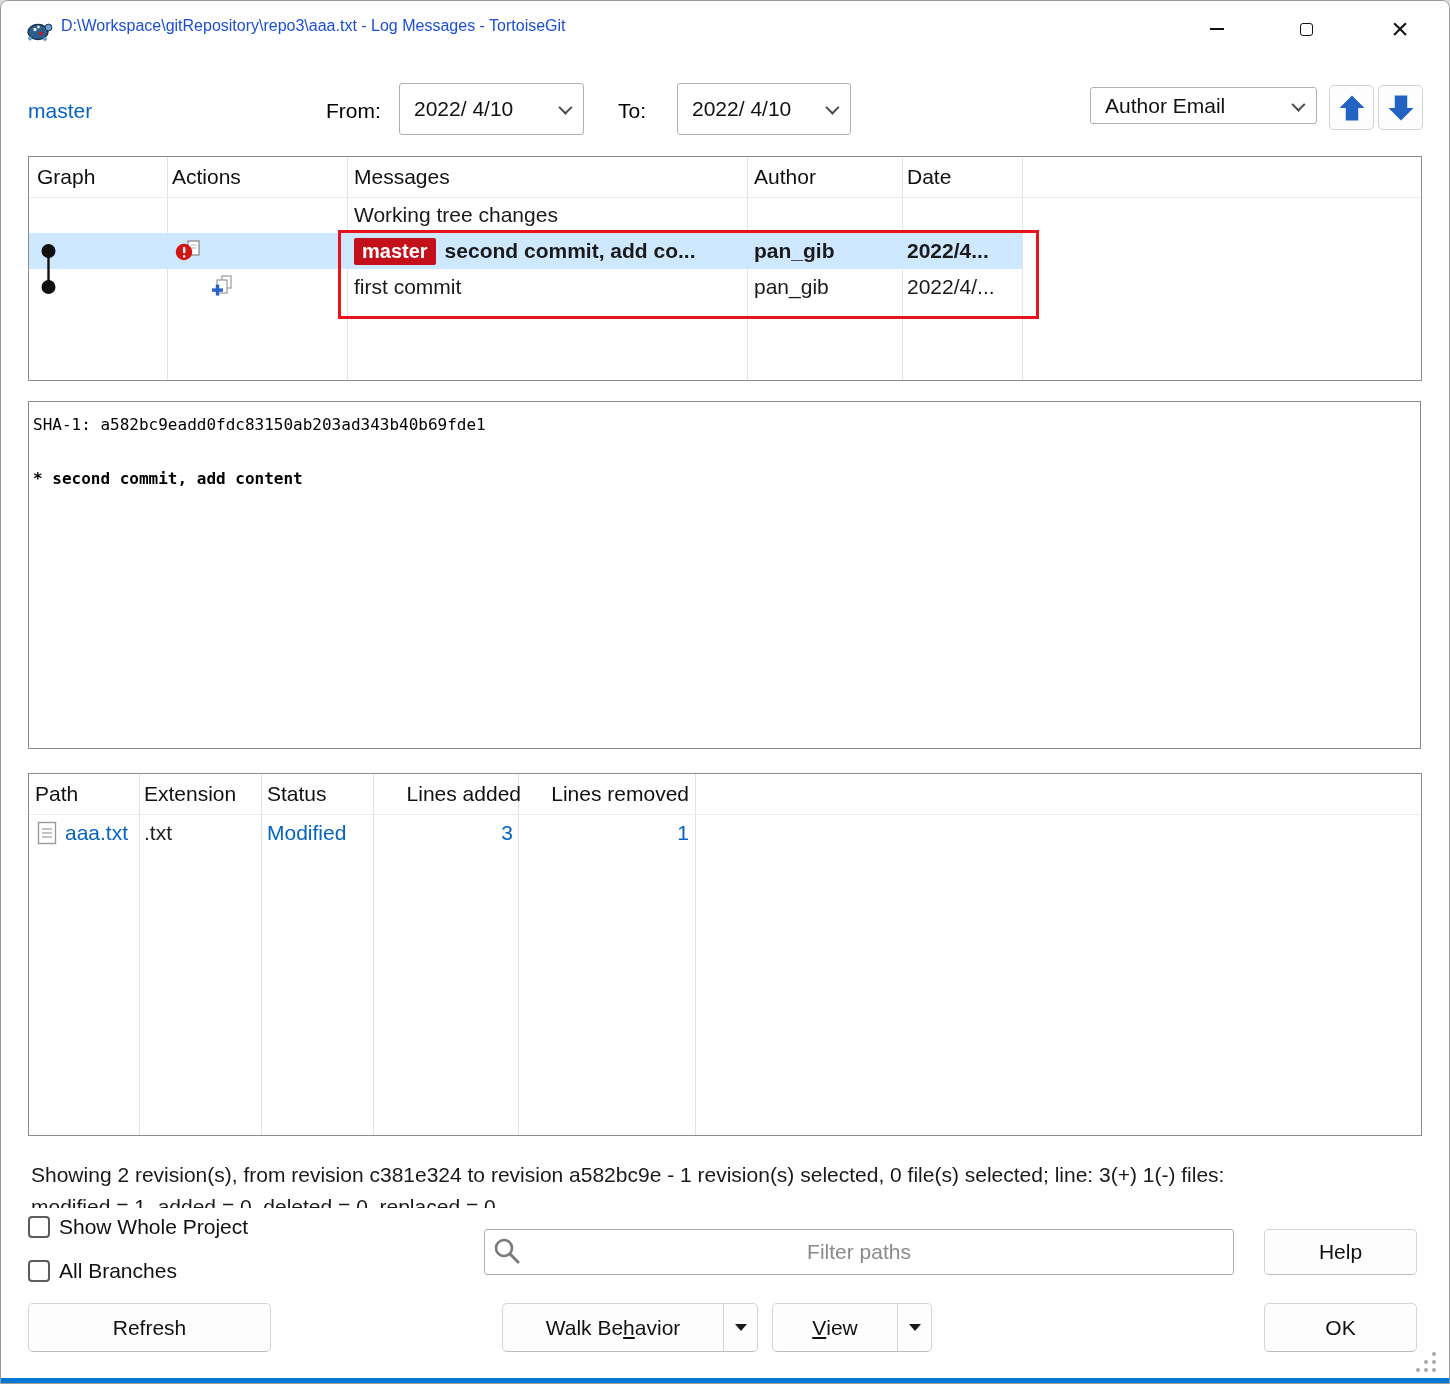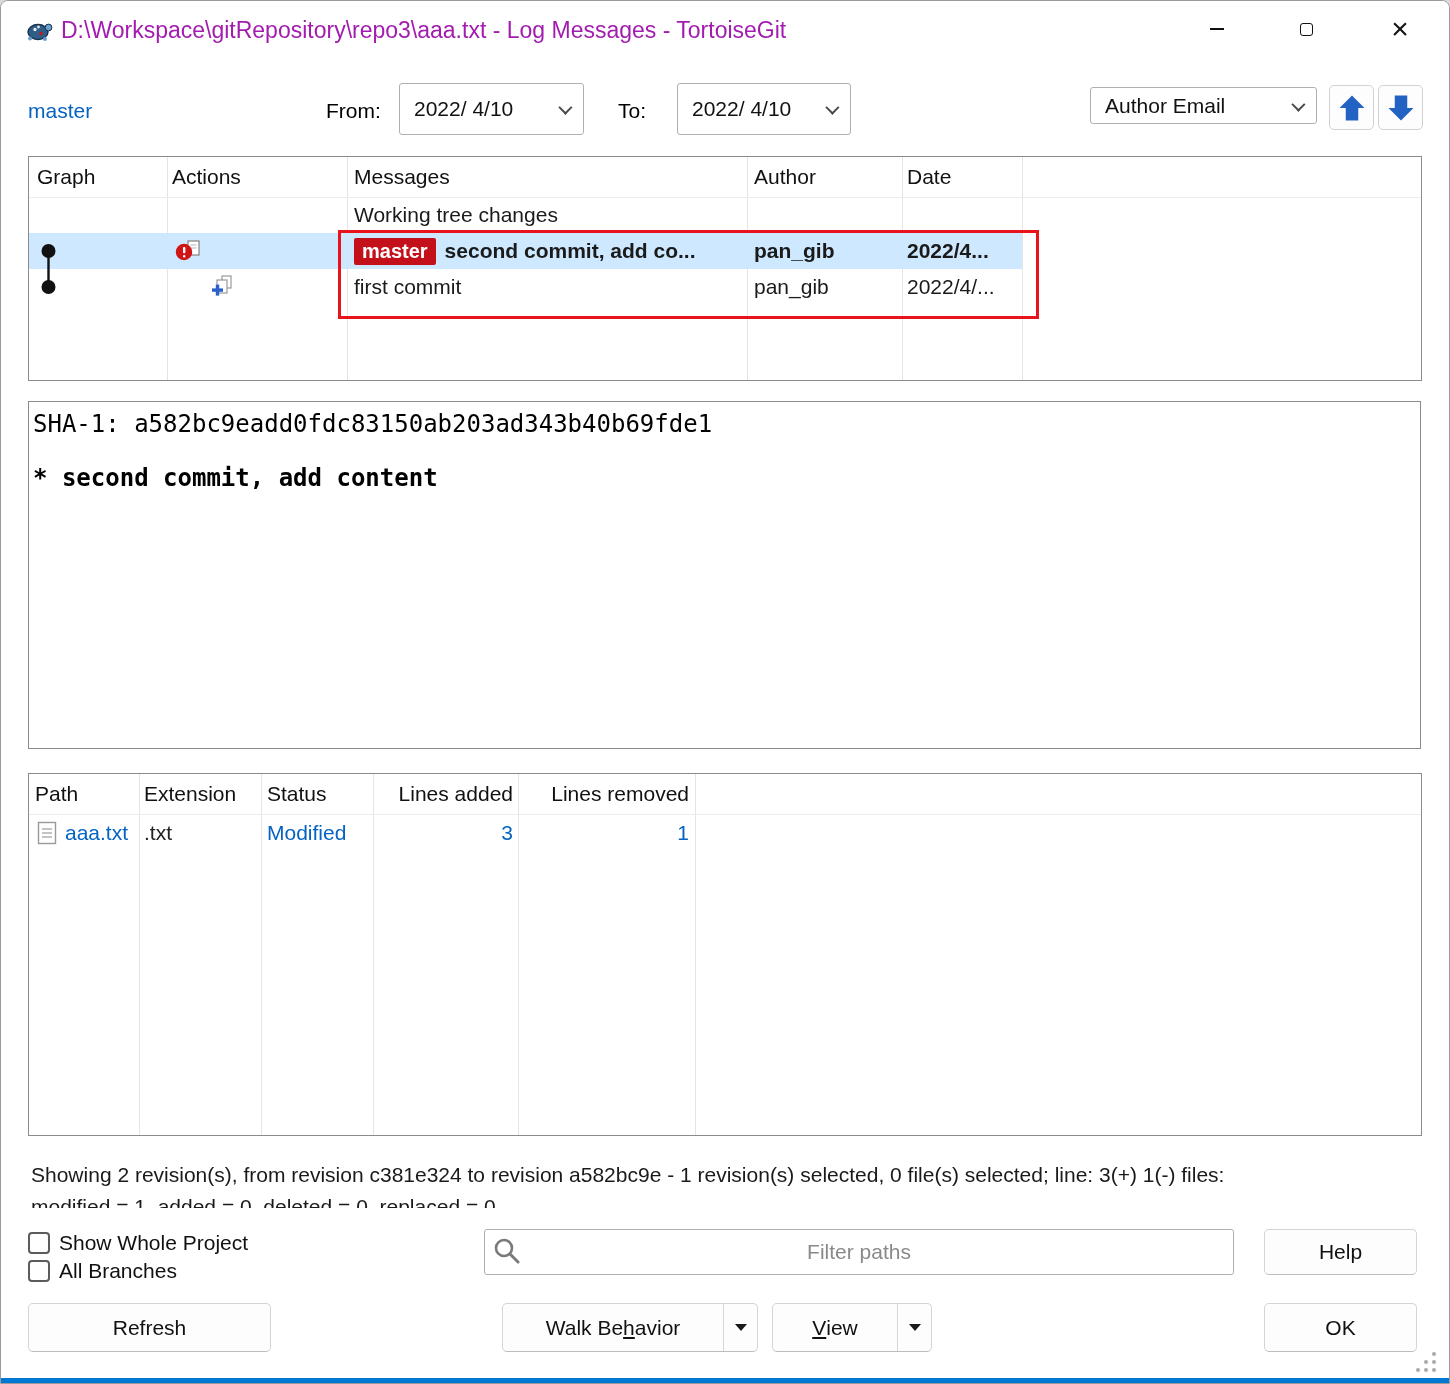--- a/index.html
+++ b/index.html
@@ -11,21 +11,21 @@
   .win {
     position:relative; width:1450px; height:1384px; background:#ffffff;
     border:1px solid #9a9a9a; border-radius:8px 8px 0 0; overflow:hidden;
     color:#1a1a1a;
   }
   .abs { position:absolute; }
 
   
   .titlebar { position:absolute; left:0; top:0; width:100%; height:58px; background:#fff; }
   .app-icon { position:absolute; left:24px; top:15px; width:28px; height:28px; }
-  .wtitle { position:absolute; left:60px; top:16px; font-size:23px; color:#a21caf; white-space:nowrap; }
+  .wtitle { position:absolute; left:60px; top:16px; font-size:16px; color:#1d4ed8; white-space:nowrap; }
   .winbtn { position:absolute; top:0; height:56px; width:66px; display:flex; align-items:center; justify-content:center; cursor:default; }
   .glyph-min { width:14px; height:2px; background:#111; display:block; }
   .glyph-max { width:13px; height:13px; border:1.6px solid #111; border-radius:3px; display:block; }
   .glyph-close { font-size:30px; font-weight:300; color:#111; line-height:1; }
 
   
   .linktext { color:var(--link-blue); font-size:21px; }
   .flabel { font-size:21px; color:#000; }
   .combo {
     position:absolute; background:#fff; border:1px solid #b0b0b0; border-radius:3px;
@@ -51,21 +51,21 @@
   .lrow { position:absolute; left:0; height:36px; display:block; }
   .cell { position:absolute; top:0; height:100%; display:flex; align-items:center; font-size:21px; white-space:nowrap; overflow:hidden; }
   .bold { font-weight:700; }
   .selbg { position:absolute; left:0; top:0; height:100%; background:var(--selection); }
   .badge { background:var(--badge-red); color:#fff; font-weight:700; font-size:20px; padding:2px 8px; border-radius:2px; margin-right:9px; flex:none; }
 
   
   .annotation { position:absolute; border:3px solid var(--annotation-red); pointer-events:none; z-index:40; }
 
   
-  .detail { font-family:"DejaVu Sans Mono", monospace; font-size:24px; line-height:27px; padding:9px 4px; color:#000; }
+  .detail { font-family:"DejaVu Sans Mono", monospace; font-size:16px; line-height:27px; padding:9px 4px; color:#000; }
 
   
   .statuswrap { position:absolute; overflow:hidden; }
   .statuswrap div { font-size:21px; line-height:32px; color:#1a1a1a; white-space:nowrap; }
 
   
   .cbrow { position:absolute; display:flex; align-items:center; gap:9px; font-size:21px; color:#111; }
   .cbbox { width:22px; height:22px; border:2px solid #5c5c5c; border-radius:4px; background:#fff; flex:none; }
   .btn {
     position:absolute; background:#fdfdfd; border:1px solid #d5d5d5; border-bottom-color:#bdbdbd;
@@ -213,21 +213,21 @@
     <i class="vline" style="left:110px;"></i>
     <i class="vline" style="left:232px;"></i>
     <i class="vline" style="left:344px;"></i>
     <i class="vline" style="left:489px;"></i>
     <i class="vline" style="left:666px;"></i>
     <i class="hline" style="top:40px;"></i>
 
     <div class="hcell" style="left:6px;">Path</div>
     <div class="hcell" style="left:115px;">Extension</div>
     <div class="hcell" style="left:238px;">Status</div>
-    <div class="hcell right" style="left:344px; width:140px;">Lines added</div>
+    <div class="hcell right" style="left:352px; width:140px;">Lines added</div>
     <div class="hcell right" style="left:489px; width:171px;">Lines removed</div>
 
     <div class="lrow" style="top:40px; height:38px; width:100%;">
       <div class="cell" style="left:8px; width:26px;">
         <svg viewBox="0 0 20 24" width="20" height="24">
           <rect x="1.5" y="1.5" width="17" height="21" fill="#fff" stroke="#9a9a9a" stroke-width="1.4"></rect>
           <line x1="5" y1="8" x2="15" y2="8" stroke="#9a9a9a" stroke-width="1.2"></line>
           <line x1="5" y1="12" x2="15" y2="12" stroke="#9a9a9a" stroke-width="1.2"></line>
           <line x1="5" y1="16" x2="15" y2="16" stroke="#9a9a9a" stroke-width="1.2"></line>
         </svg>
@@ -238,21 +238,21 @@
       <div class="cell" style="left:344px; width:140px; justify-content:flex-end; color:var(--link-blue);">3</div>
       <div class="cell" style="left:489px; width:171px; justify-content:flex-end; color:var(--link-blue);">1</div>
     </div>
   </div>
 
   <div class="statuswrap" style="left:30px; top:1158px; width:1390px; height:49px;">
     <div>Showing 2 revision(s), from revision c381e324 to revision a582bc9e - 1 revision(s) selected, 0 file(s) selected; line: 3(+) 1(-) files:</div>
     <div>modified = 1, added = 0, deleted = 0, replaced = 0</div>
   </div>
 
-  <div class="cbrow" style="left:27px; top:1214px;margin-top:16px;">
+  <div class="cbrow" style="left:27px; top:1214px;">
     <span class="cbbox"></span>
     <span>Show Whole Project</span>
   </div>
   <div class="cbrow" style="left:27px; top:1258px;">
     <span class="cbbox"></span>
     <span>All Branches</span>
   </div>
 
   <div class="searchwrap filterwrap" style="left:483px; top:1228px; width:750px; height:46px;">
     <input type="text" placeholder="Filter paths" style="">

